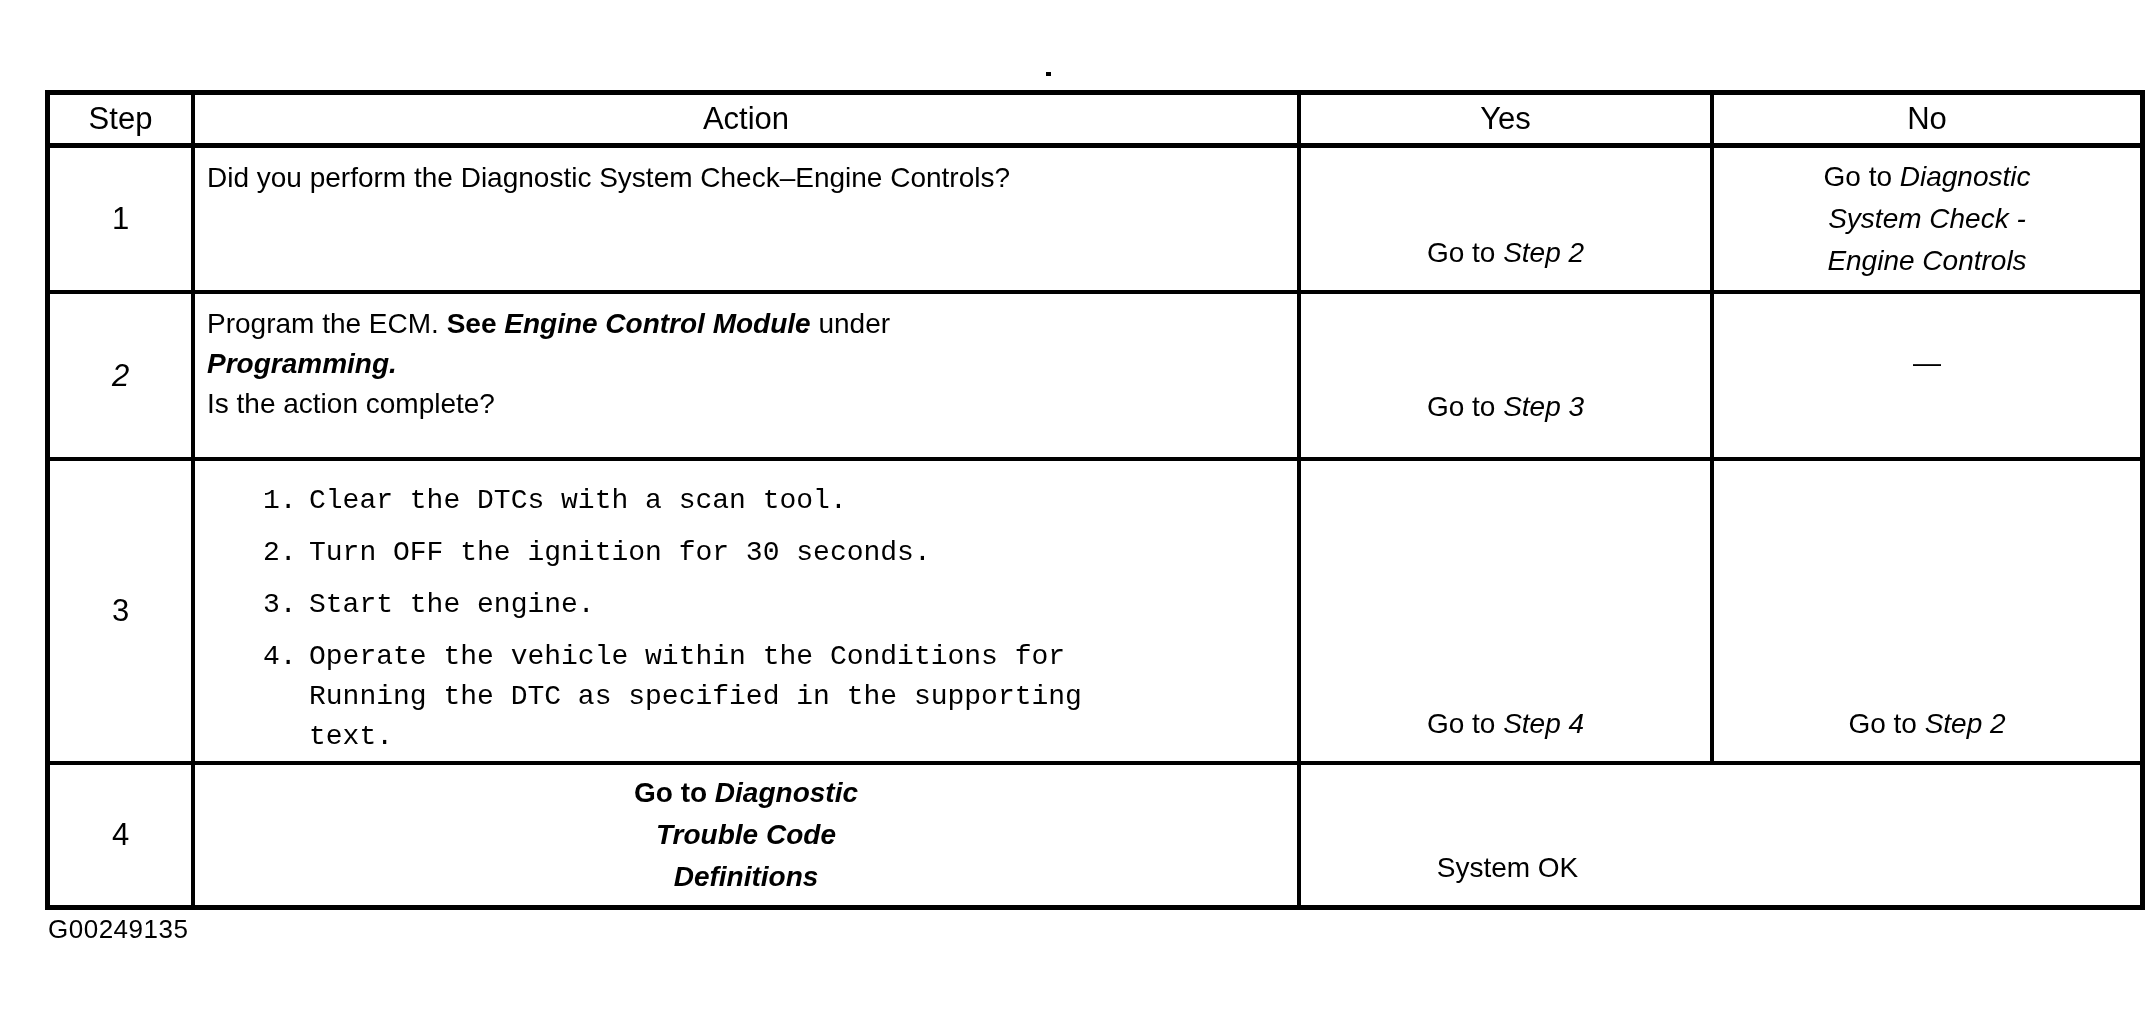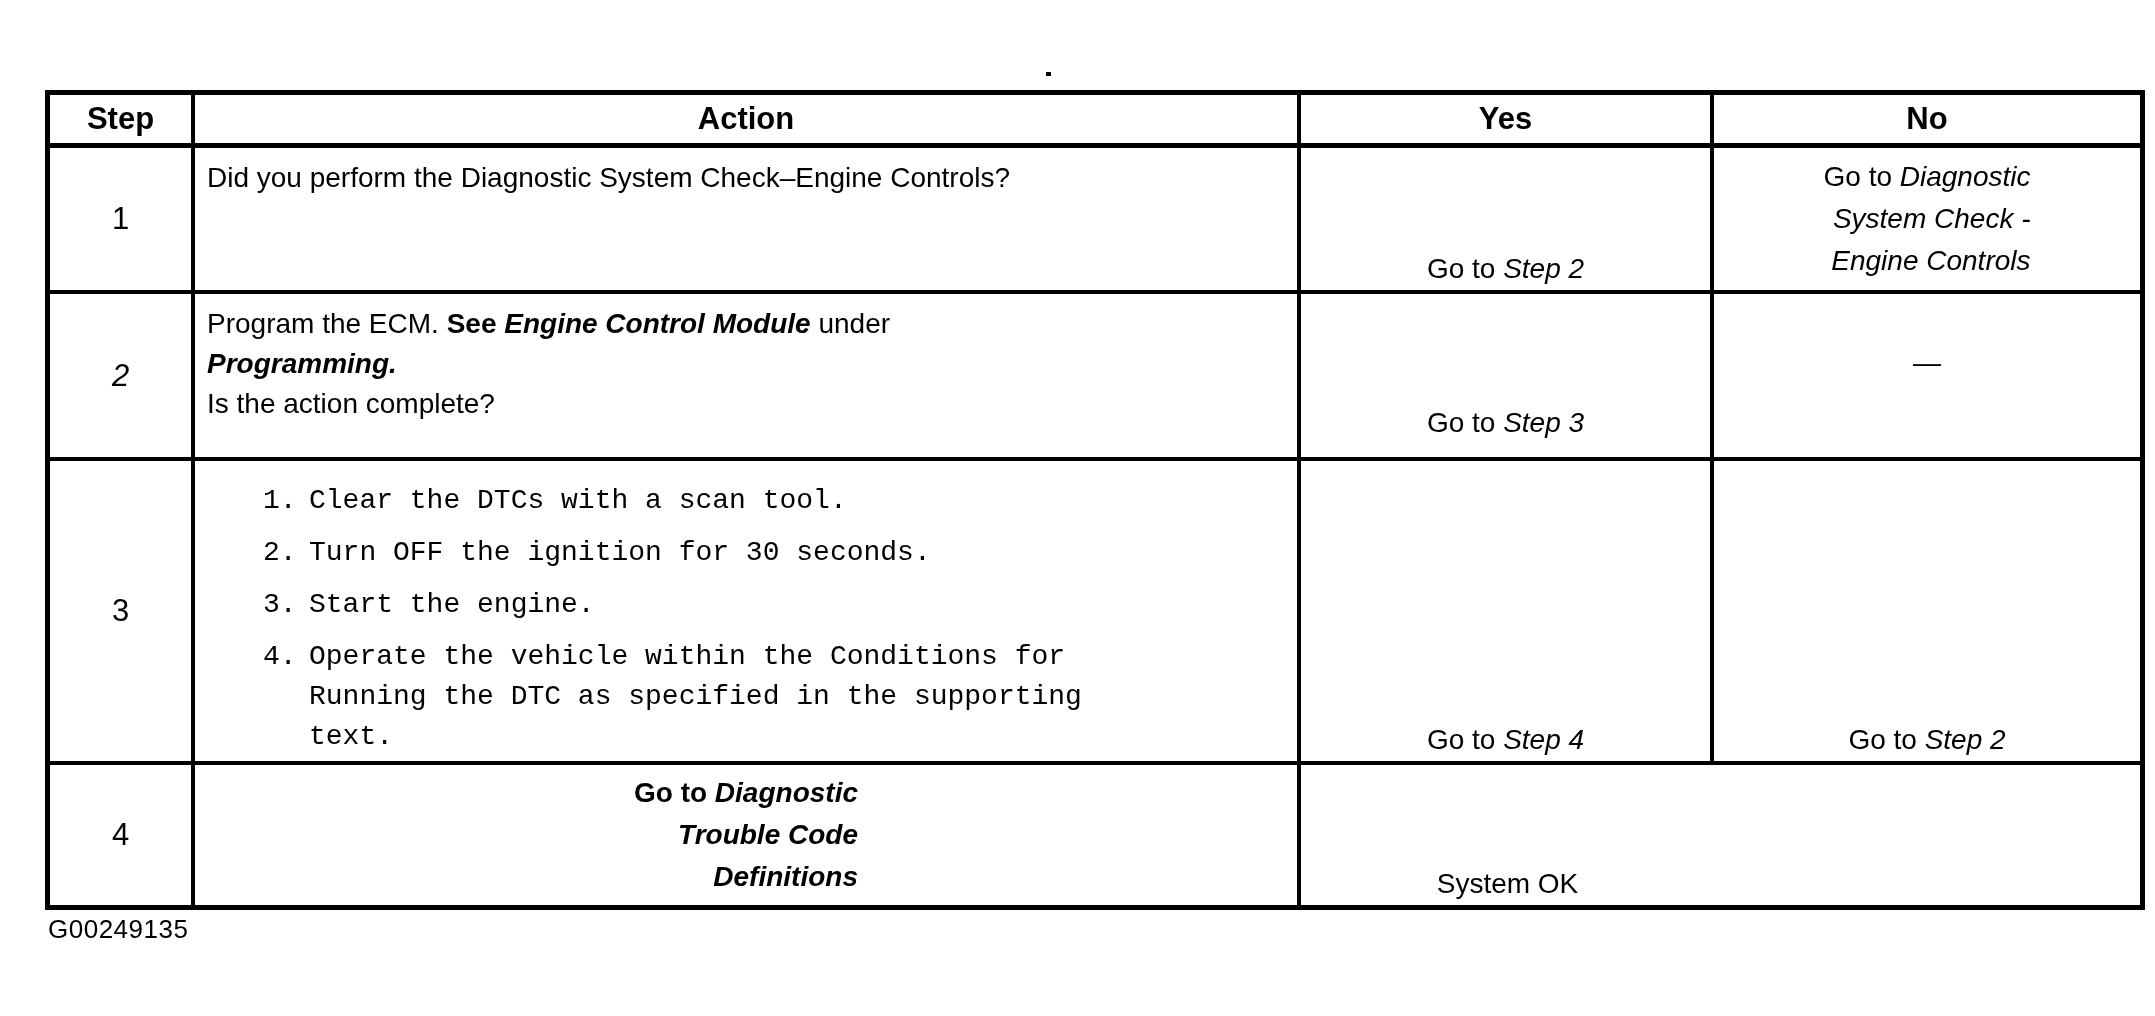--- a/index.html
+++ b/index.html
@@ -19,39 +19,39 @@
   }
   .cell{
     border-right:4px solid #000;border-bottom:4px solid #000;
     box-sizing:border-box;overflow:hidden;
   }
   .last-col{border-right:none;}
   .last-row{border-bottom:none;}
   .hdr{
     border-bottom-width:5px;
     display:flex;align-items:center;justify-content:center;
-    font-weight:bold;font-size:31px;
+    font-weight:normal;font-size:31px;
   }
   .step-cell{
     display:flex;align-items:center;justify-content:center;
     font-size:31px;
   }
   .action-cell{
     padding:10px 16px 20px 12px;
     font-size:28px;line-height:40px;
     display:flex;flex-direction:column;
   }
   .action-cell p{margin:0;}
   .yes-cell,.no-cell{
     display:flex;flex-direction:column;align-items:center;
     font-size:28px;line-height:42px;text-align:center;
     box-sizing:border-box;
   }
-  .v-bottom{justify-content:flex-end;padding-bottom:0;}
-  .v-center{justify-content:center;text-align:right;}
+  .v-bottom{justify-content:flex-end;padding-bottom:16px;}
+  .v-center{justify-content:center;}
   .it{font-style:italic;}
   .b{font-weight:bold;}
   .bi{font-weight:bold;font-style:italic;}
   .steps-list{
     margin:4px 0 0 0;padding:0 0 0 102px;
     list-style:none;counter-reset:n;
     max-width:900px;
   }
   .steps-list li{
     counter-increment:n;position:relative;

